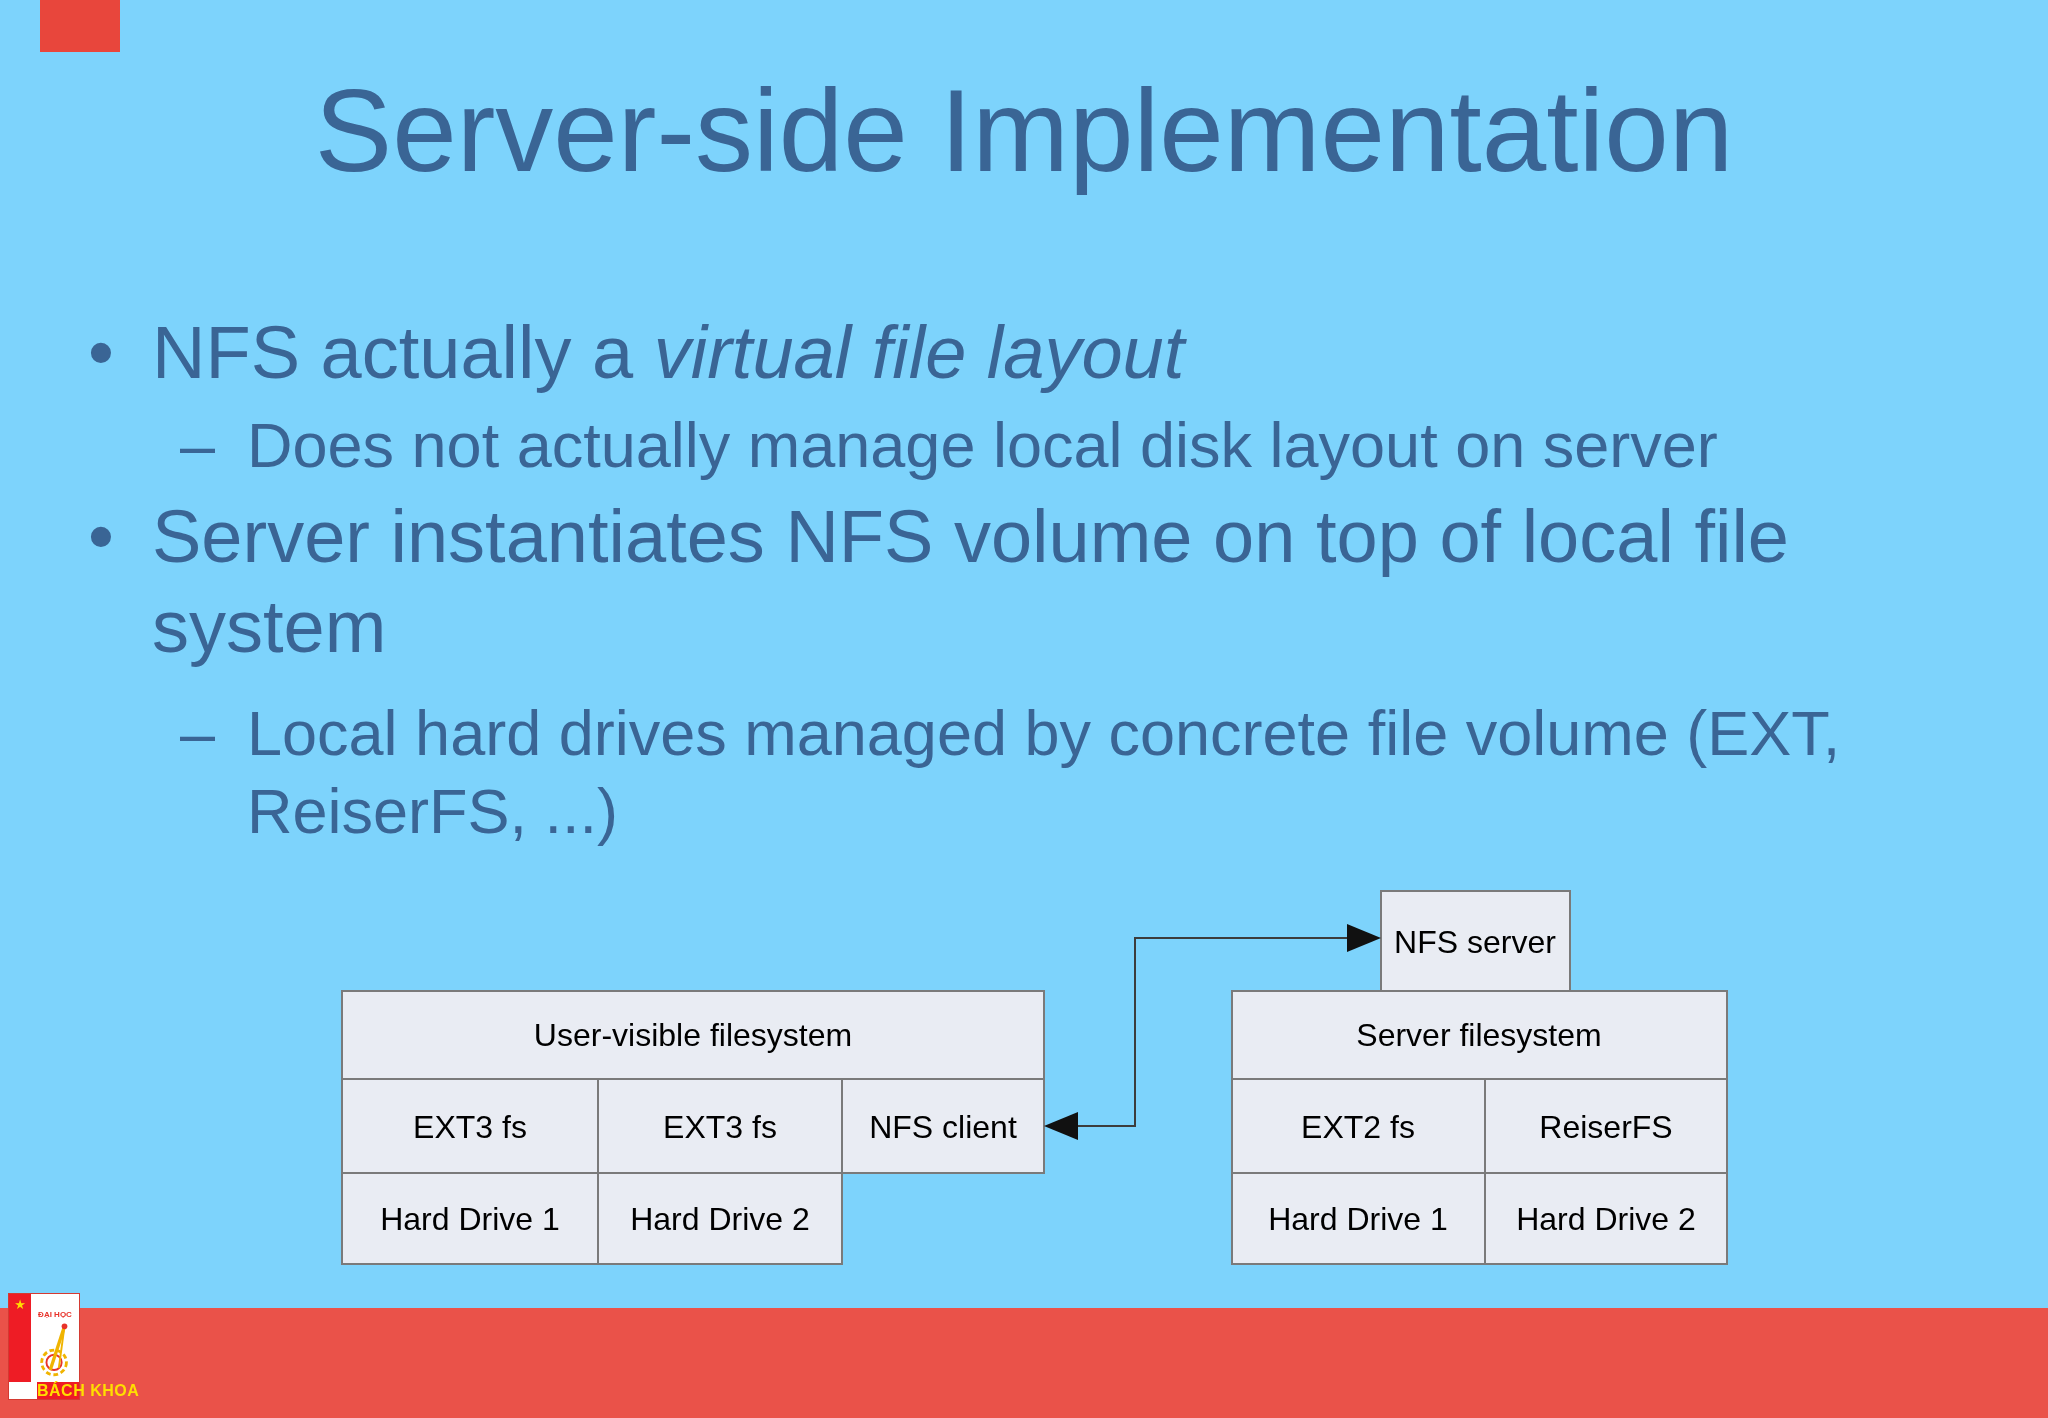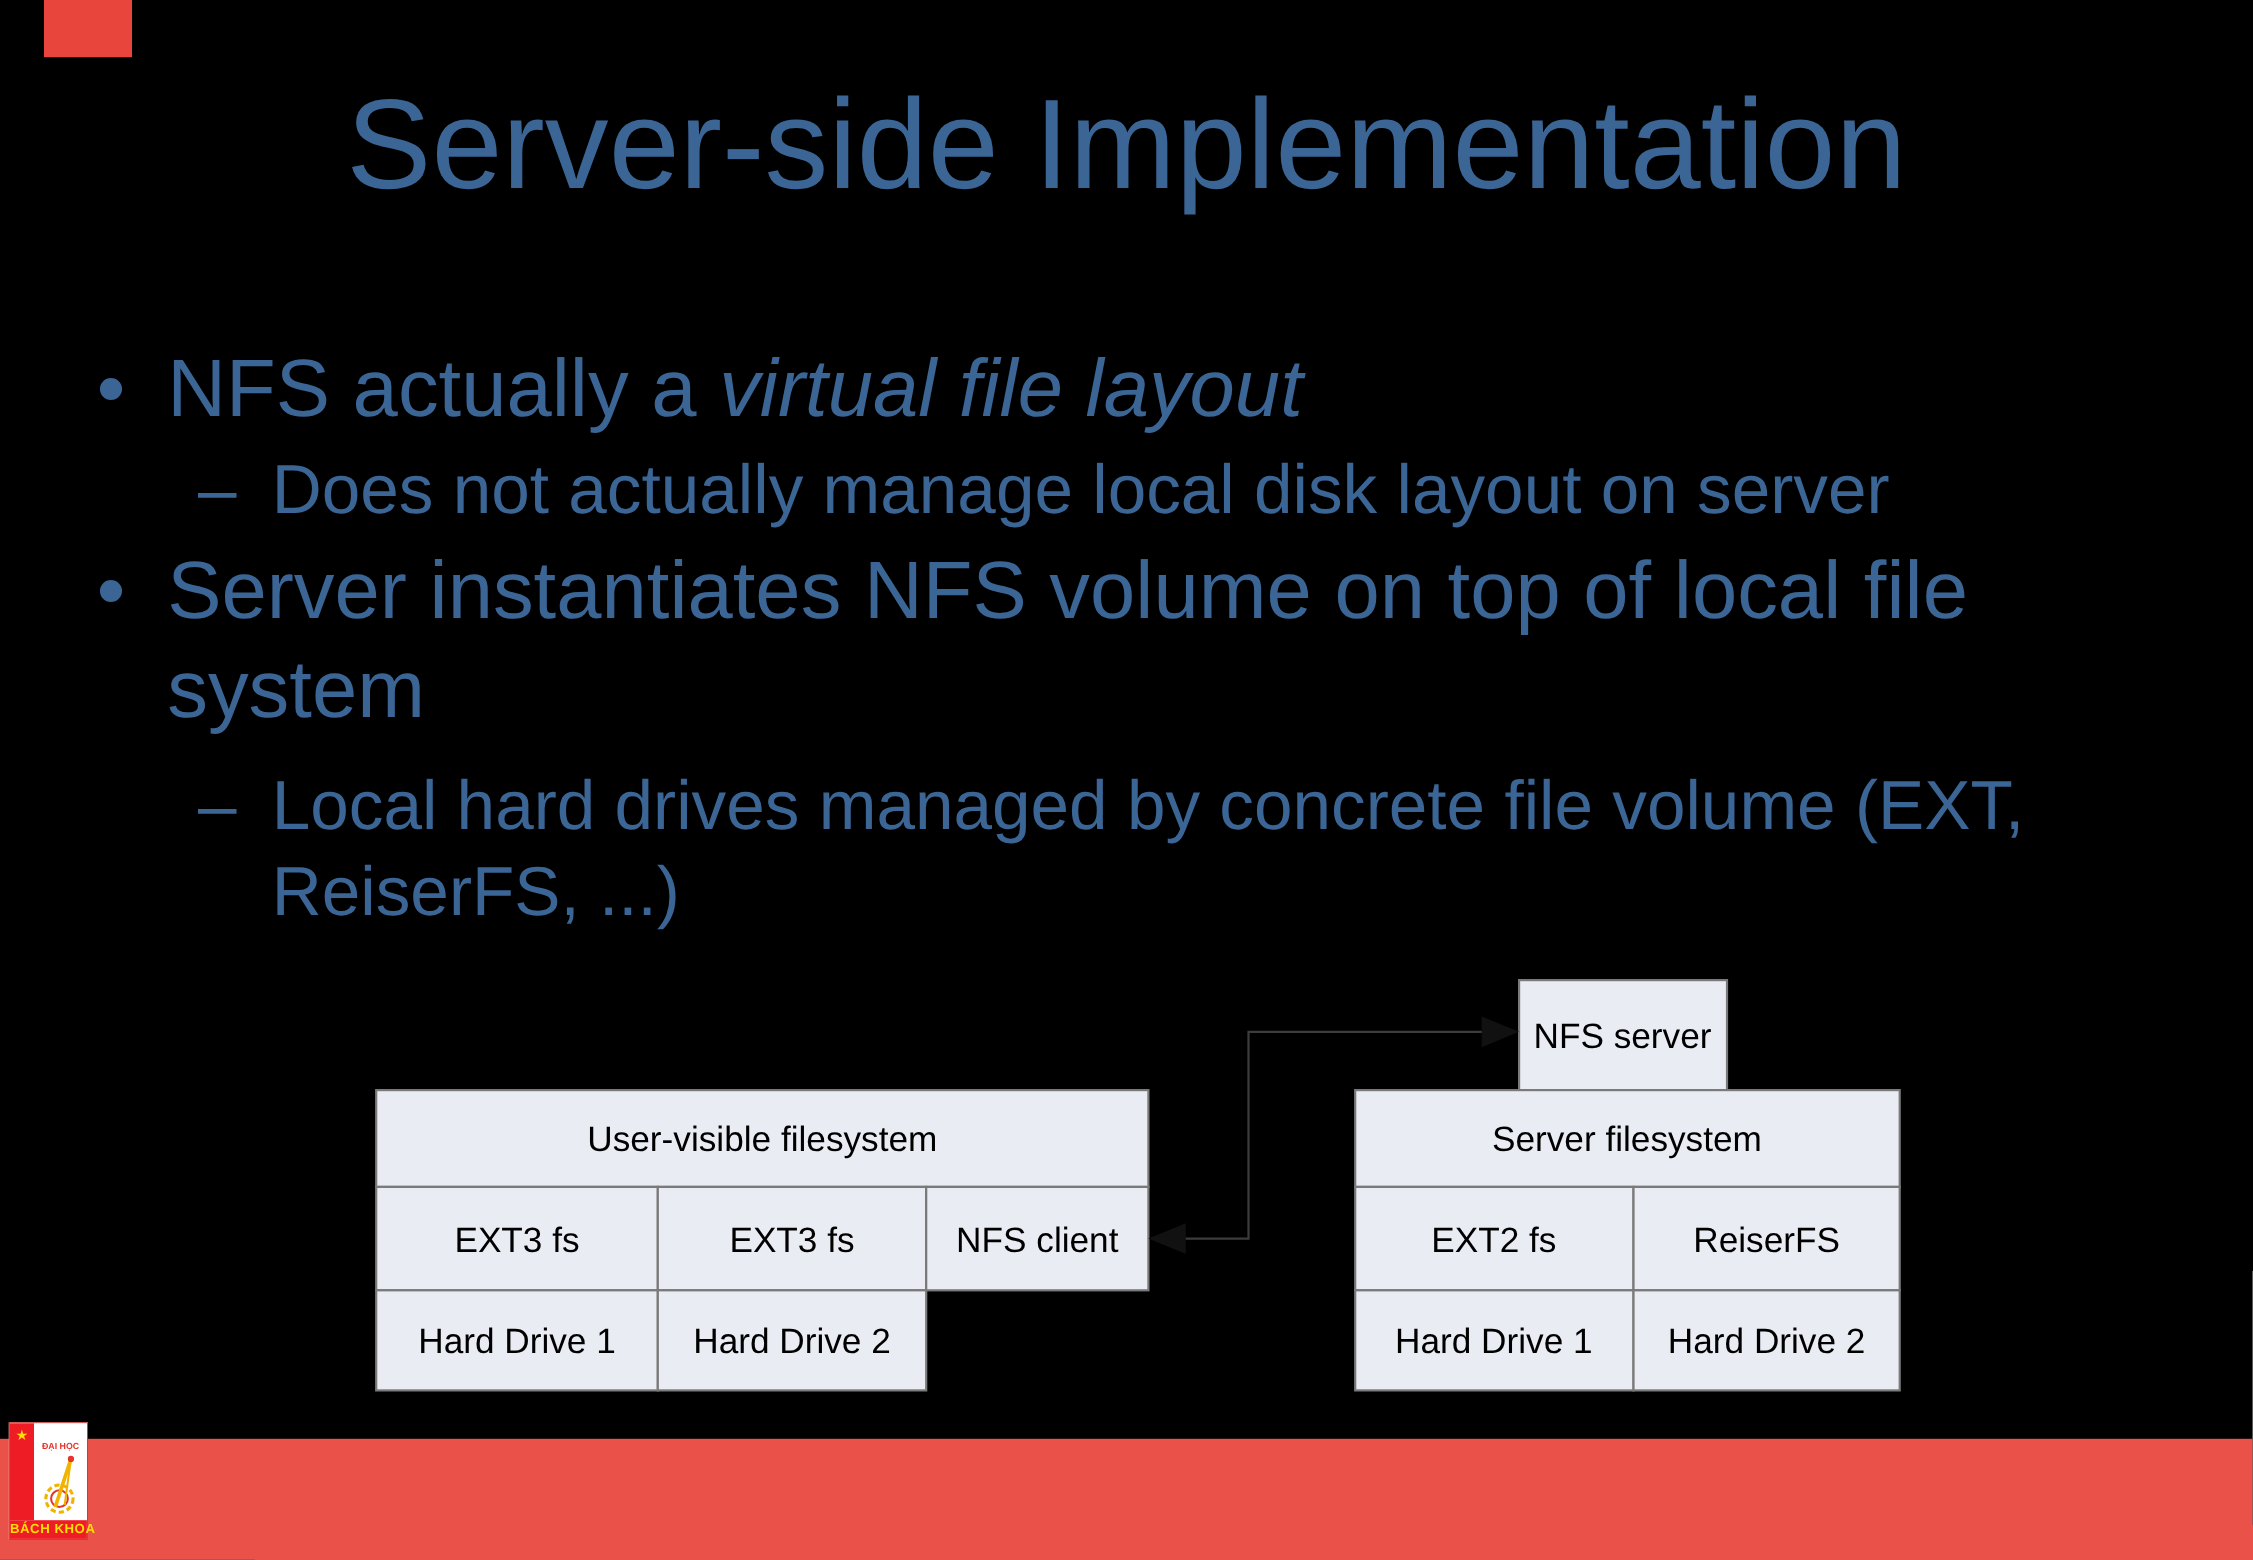--- a/index.html
+++ b/index.html
@@ -1,18 +1,18 @@
 <!DOCTYPE html>
 <html><head>
 <meta charset="utf-8">
 <style>
   * { margin:0; padding:0; box-sizing:border-box; }
   html,body { background:#ffffff; }
   .slide {
-    position:relative; width:2048px; height:1418px; background:#000000;
+    position:relative; width:2048px; height:1418px; background:#7dd3fc;
     overflow:hidden; font-family:"Liberation Sans", sans-serif; color:#3A6595;
   }
   .accent-rect { position:absolute; left:40px; top:0; width:80px; height:52px; background:#E8463C; }
   .title {
     position:absolute; left:0; right:0; top:66px; text-align:center;
     font-size:116px; line-height:130px; color:#3A6595; white-space:nowrap;
   }
   .li { position:absolute; display:flex; align-items:flex-start; color:#3A6595; }
   .li .marker { flex:0 0 auto; }
   .lvl1 { font-size:74px; line-height:90px; left:88px; }
@@ -37,22 +37,22 @@
   }
   .logo-main { flex:1 1 auto; display:flex; }
   .logo-strip {
     width:22px; background:#EE1C25; display:flex; justify-content:center;
     color:#FFDE00; font-size:13px; line-height:13px; padding-top:4px;
   }
   .logo-right { flex:1; display:flex; flex-direction:column; align-items:center; background:#ffffff; }
   .logo-dh { color:#E8332A; font-weight:bold; font-size:8px; line-height:10px; margin-top:16px; white-space:nowrap; }
   .logo-emblem { flex:1; display:flex; align-items:center; justify-content:center; }
   .logo-band {
-    height:17px; background:#EE1C25; color:#FFDE00; font-weight:bold; font-size:12px;
-    line-height:17px; text-align:center; letter-spacing:0.5px; white-space:nowrap;
+    height:17px; background:#EE1C25; color:#FFDE00; font-weight:bold; font-size:16px;
+    line-height:17px; text-align:center; letter-spacing:0.5px; white-space:nowrap;margin-left:28px;
   }
 </style>
 </head>
 <body>
 
 <div class="slide">
 
   <div class="accent-rect"></div>
 
   <div class="title">Server-side Implementation</div>

